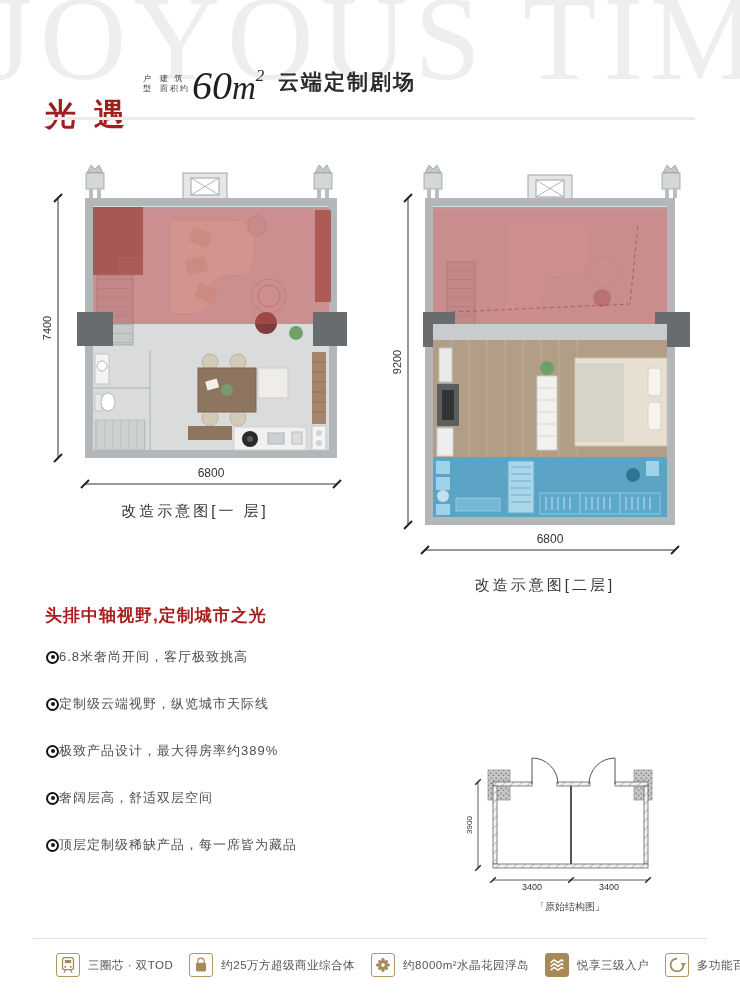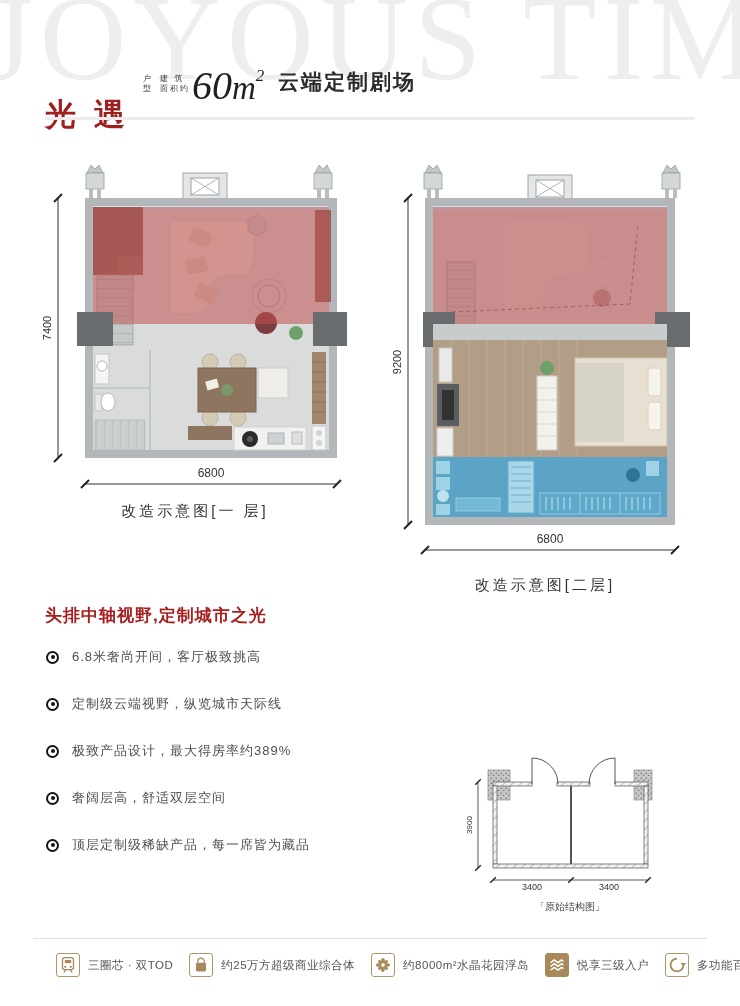--- a/index.html
+++ b/index.html
@@ -42,21 +42,21 @@
   }
   #caption1 { left:40px; top:502px; }
   #caption2 { left:390px; top:576px; }
 
   
   .feat-heading {
     position:absolute; left:45px; top:604px; font-size:17px; font-weight:bold;
     color:#a81d1d; letter-spacing:1px;
   }
   .feat-list { position:absolute; left:46px; top:648px; list-style:none; }
-  .feat-item { display:flex; align-items:center; gap:13px; margin-bottom:29px; font-size:13px; color:#4f4f4f; letter-spacing:1px; }
+  .feat-item { display:flex; align-items:center; margin-bottom:29px; font-size:13px; color:#4f4f4f; letter-spacing:1px; }
   .bullet { width:13px; height:13px; min-width:13px; border:2px solid #141414; border-radius:50%; position:relative; }
   .bullet::after { content:""; position:absolute; inset:2.5px; background:#141414; border-radius:50%; }
 
   
   #structure { left:460px; top:742px; }
   
   .ft-divider { position:absolute; left:33px; top:938px; width:674px; height:1px; background:#e0e0e0; }
   .footer {
     position:absolute; left:40px; top:950px; width:660px; height:30px;
     display:flex; justify-content:space-between; align-items:center;

